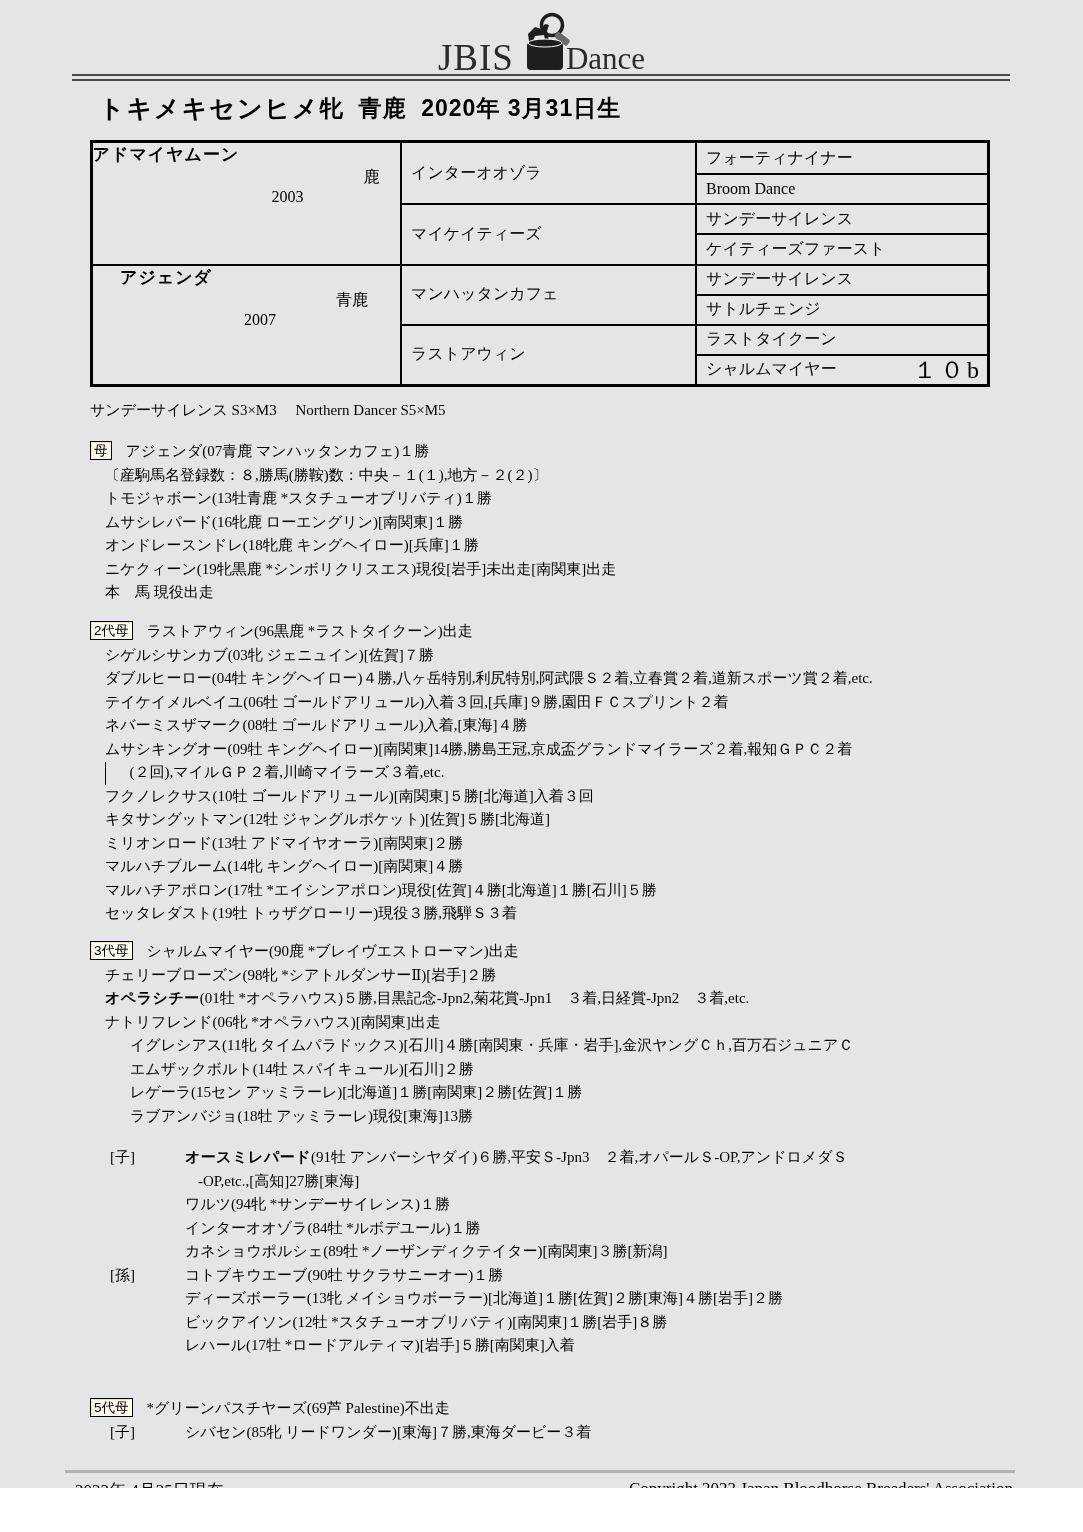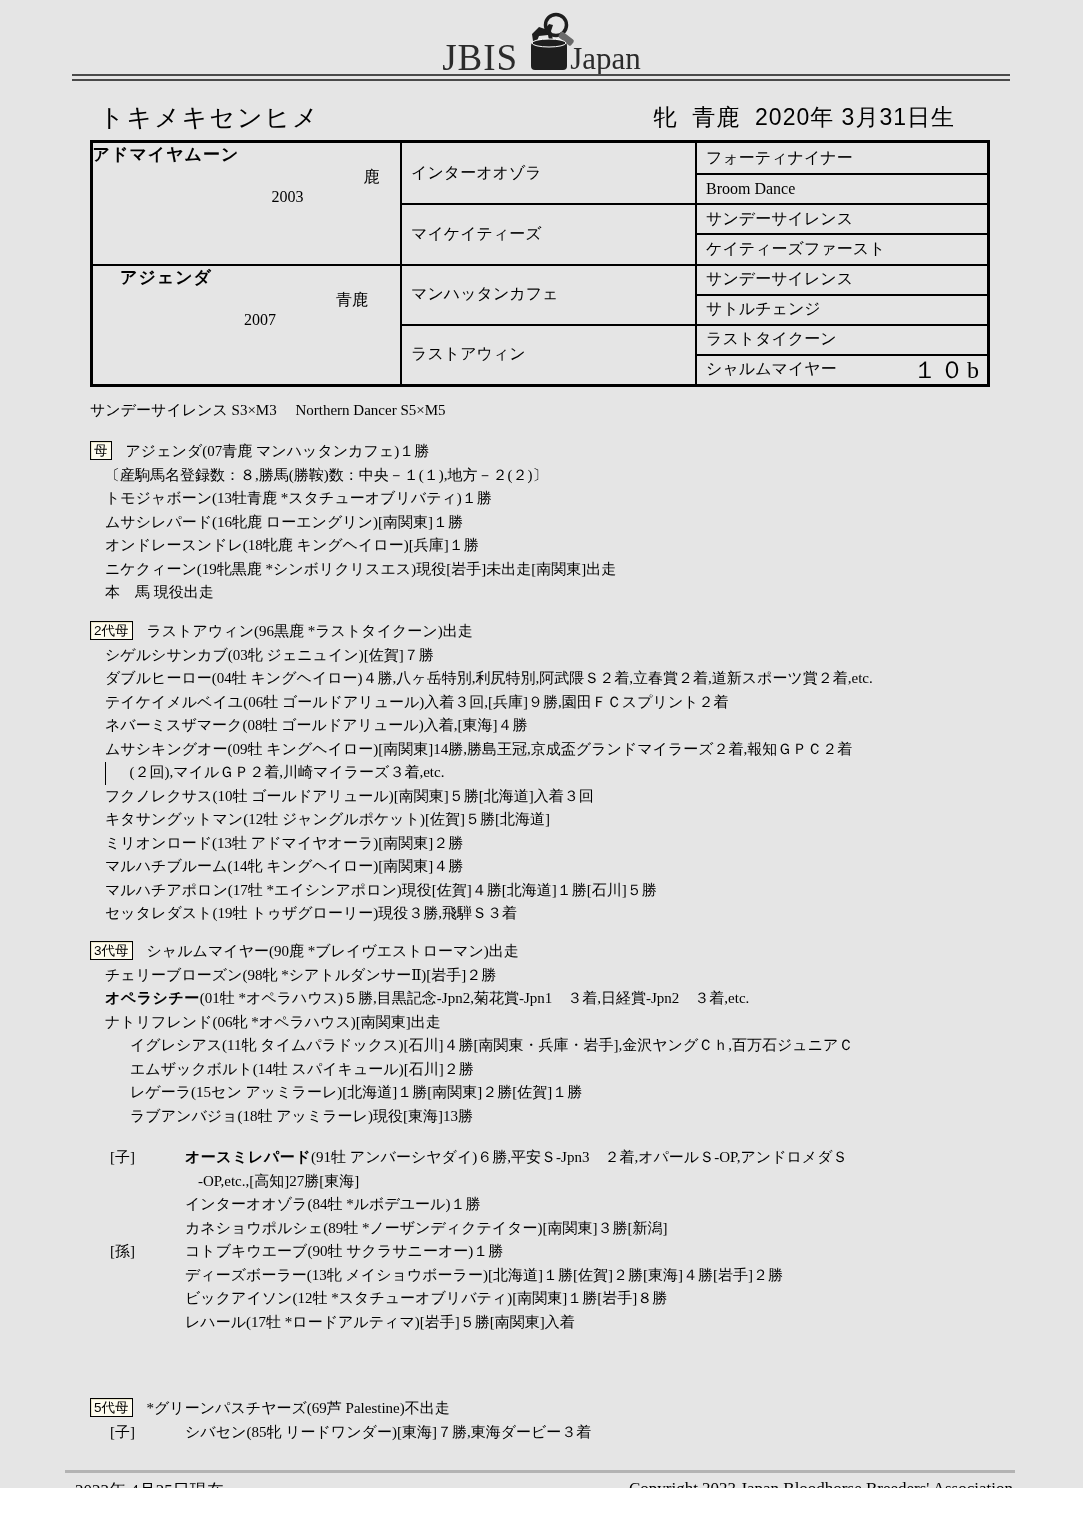--- a/index.html
+++ b/index.html
@@ -12,23 +12,23 @@
   .logo-jbis{font-family:"Liberation Serif","DejaVu Serif",serif;font-size:37px;line-height:1;
              letter-spacing:1px;color:#2b2b2b;}
   .logo-search{font-family:"Liberation Serif","DejaVu Serif",serif;font-size:31px;line-height:1.05;
                color:#2b2b2b;margin-left:-8px;}
   .logo-icon{margin:0 0 -2px 2px;}
 
   .double-rule{position:absolute;top:74px;left:72px;width:938px;height:3px;
                border-top:2px solid #4a4a4a;border-bottom:2px solid #4a4a4a;}
 
   
-  .title-row{position:absolute;top:101px;left:99px;right:128px;height:32px;
-             display:flex;justify-content:space-between;align-items:center;
-             font-family:"Liberation Sans","DejaVu Sans",sans-serif;}
+  .title-row{position:absolute;top:92px;left:99px;right:128px;height:32px;
+             display:flex;align-items:center;
+             font-family:"Liberation Sans","DejaVu Sans",sans-serif;font-weight:bold;}
   .horse-name{font-size:25px;letter-spacing:2px;white-space:pre;}
   .horse-info{font-size:23px;letter-spacing:1px;white-space:pre;}
 
   
   .ptable{position:absolute;top:140px;left:90px;width:894px;height:241px;
           border:3px solid #000;display:grid;
           grid-template-columns:307px 295px 292px;
           grid-auto-rows:30.125px;}
   .pt-cell{display:flex;align-items:center;padding-left:9px;white-space:pre;
            font-size:16px;overflow:hidden;}
@@ -77,21 +77,21 @@
     <span class="logo-jbis">JBIS</span>
     <span class="logo-icon">
       <svg width="54" height="62" viewBox="0 0 54 62">
         <path d="M10 22 l7 -7 l6 2 l4 -5 l4 1 l-2 6 l2 9 l-4 0 l-1 -5 l-9 1 l-2 5 l-4 0 z" fill="#1e1e1e"></path>
         <circle cx="34" cy="13" r="10.5" fill="none" stroke="#1e1e1e" stroke-width="3.5"></circle>
         <rect x="40" y="19" width="16" height="7" rx="2" transform="rotate(38 40 19)" fill="#6a6a6a"></rect>
         <path d="M13 30 h28 a4 4 0 0 1 4 4 v20 a4 4 0 0 1 -4 4 h-28 a4 4 0 0 1 -4 -4 v-20 a4 4 0 0 1 4 -4 z" fill="#1e1e1e"></path>
         <ellipse cx="27" cy="31" rx="17" ry="4" fill="#1e1e1e" stroke="#ffffff" stroke-width="1"></ellipse>
       </svg>
     </span>
-    <span class="logo-search">Japan</span>
+    <span class="logo-search">Dance</span>
   </header>
 
   <div class="double-rule"></div>
 
   <div class="title-row">
     <span class="horse-name">トキメキセンヒメ</span>
     <span class="horse-info">牝  青鹿  2020年 3月31日生</span>
   </div>
 
   <div class="ptable">
@@ -162,20 +162,21 @@
         <div class="line ind1"><b>オペラシチー</b><span>(01牡 *オペラハウス)５勝,目黒記念-Jpn2,菊花賞-Jpn1　３着,日経賞-Jpn2　３着,etc.</span></div>
         <div class="line ind1"><span>ナトリフレンド(06牝 *オペラハウス)[南関東]出走</span></div>
         <div class="line ind2"><span>イグレシアス(11牝 タイムパラドックス)[石川]４勝[南関東・兵庫・岩手],金沢ヤングＣｈ,百万石ジュニアＣ</span></div>
         <div class="line ind2"><span>エムザックボルト(14牡 スパイキュール)[石川]２勝</span></div>
         <div class="line ind2"><span>レゲーラ(15セン アッミラーレ)[北海道]１勝[南関東]２勝[佐賀]１勝</span></div>
         <div class="line ind2"><span>ラブアンバジョ(18牡 アッミラーレ)現役[東海]13勝</span></div>
       </div>
       <div class="section sec3">
         <div class="line ind3"><span class="tag">[子]</span><b>オースミレパード</b><span>(91牡 アンバーシヤダイ)６勝,平安Ｓ-Jpn3　２着,オパールＳ-OP,アンドロメダＳ</span></div>
         <div class="line ind4"><span>-OP,etc.,[高知]27勝[東海]</span></div>
+        <div class="line ind3"><span class="tag"></span><span>ワルツ(94牝 *サンデーサイレンス)１勝</span></div>
         <div class="line ind3"><span class="tag"></span><span>インターオオゾラ(84牡 *ルボデユール)１勝</span></div>
         <div class="line ind3"><span class="tag"></span><span>カネショウポルシェ(89牡 *ノーザンディクテイター)[南関東]３勝[新潟]</span></div>
         <div class="line ind3"><span class="tag">[孫]</span><span>コトブキウエーブ(90牡 サクラサニーオー)１勝</span></div>
         <div class="line ind3"><span class="tag"></span><span>ディーズボーラー(13牝 メイショウボーラー)[北海道]１勝[佐賀]２勝[東海]４勝[岩手]２勝</span></div>
         <div class="line ind3"><span class="tag"></span><span>ビックアイソン(12牡 *スタチューオブリバティ)[南関東]１勝[岩手]８勝</span></div>
         <div class="line ind3"><span class="tag"></span><span>レハール(17牡 *ロードアルティマ)[岩手]５勝[南関東]入着</span></div>
       </div>
       <div class="section sec4">
         <div class="line ind0"><span class="secbox">5代母</span><span>*グリーンパスチヤーズ(69芦 Palestine)不出走</span></div>
         <div class="line ind3"><span class="tag">[子]</span><span>シバセン(85牝 リードワンダー)[東海]７勝,東海ダービー３着</span></div>

